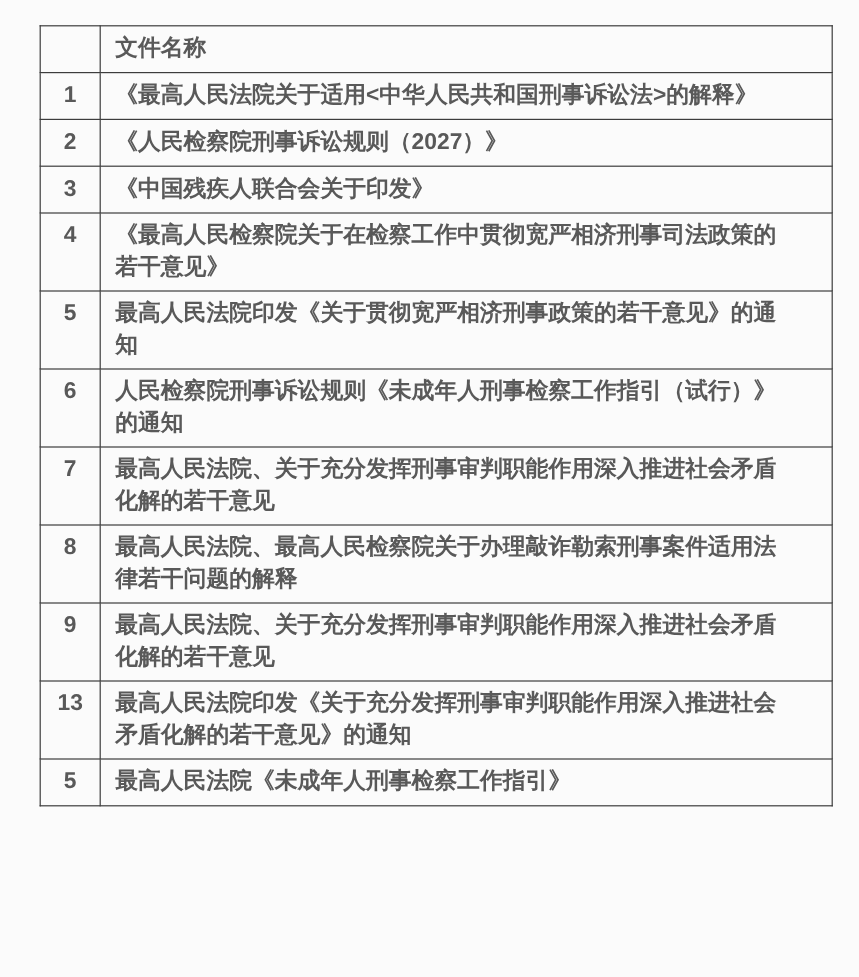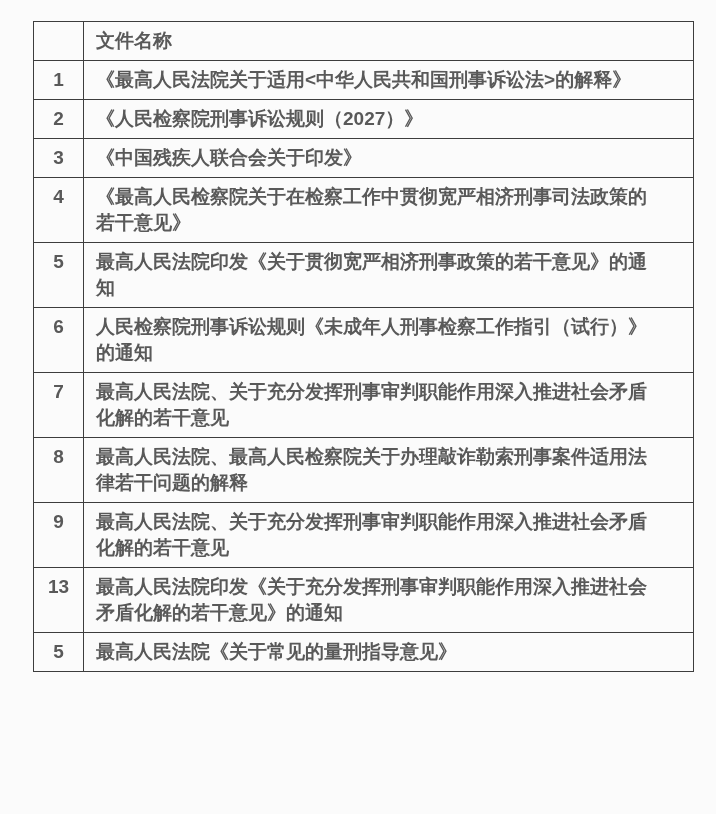--- a/index.html
+++ b/index.html
@@ -119,17 +119,17 @@
 
 
   <tr>
     <td class="index-cell">13</td>
     <td class="name-cell">最高人民法院印发《关于充分发挥刑事审判职能作用深入推进社会矛盾化解的若干意见》的通知</td>
   </tr>
 
 
   <tr>
     <td class="index-cell">5</td>
-    <td class="name-cell">最高人民法院《关于常见的量刑指导意见》</td>
+    <td class="name-cell">最高人民法院《未成年人刑事检察工作指引》</td>
   </tr>
 </tbody>
   </table>
 </div>
 
 </body></html>

